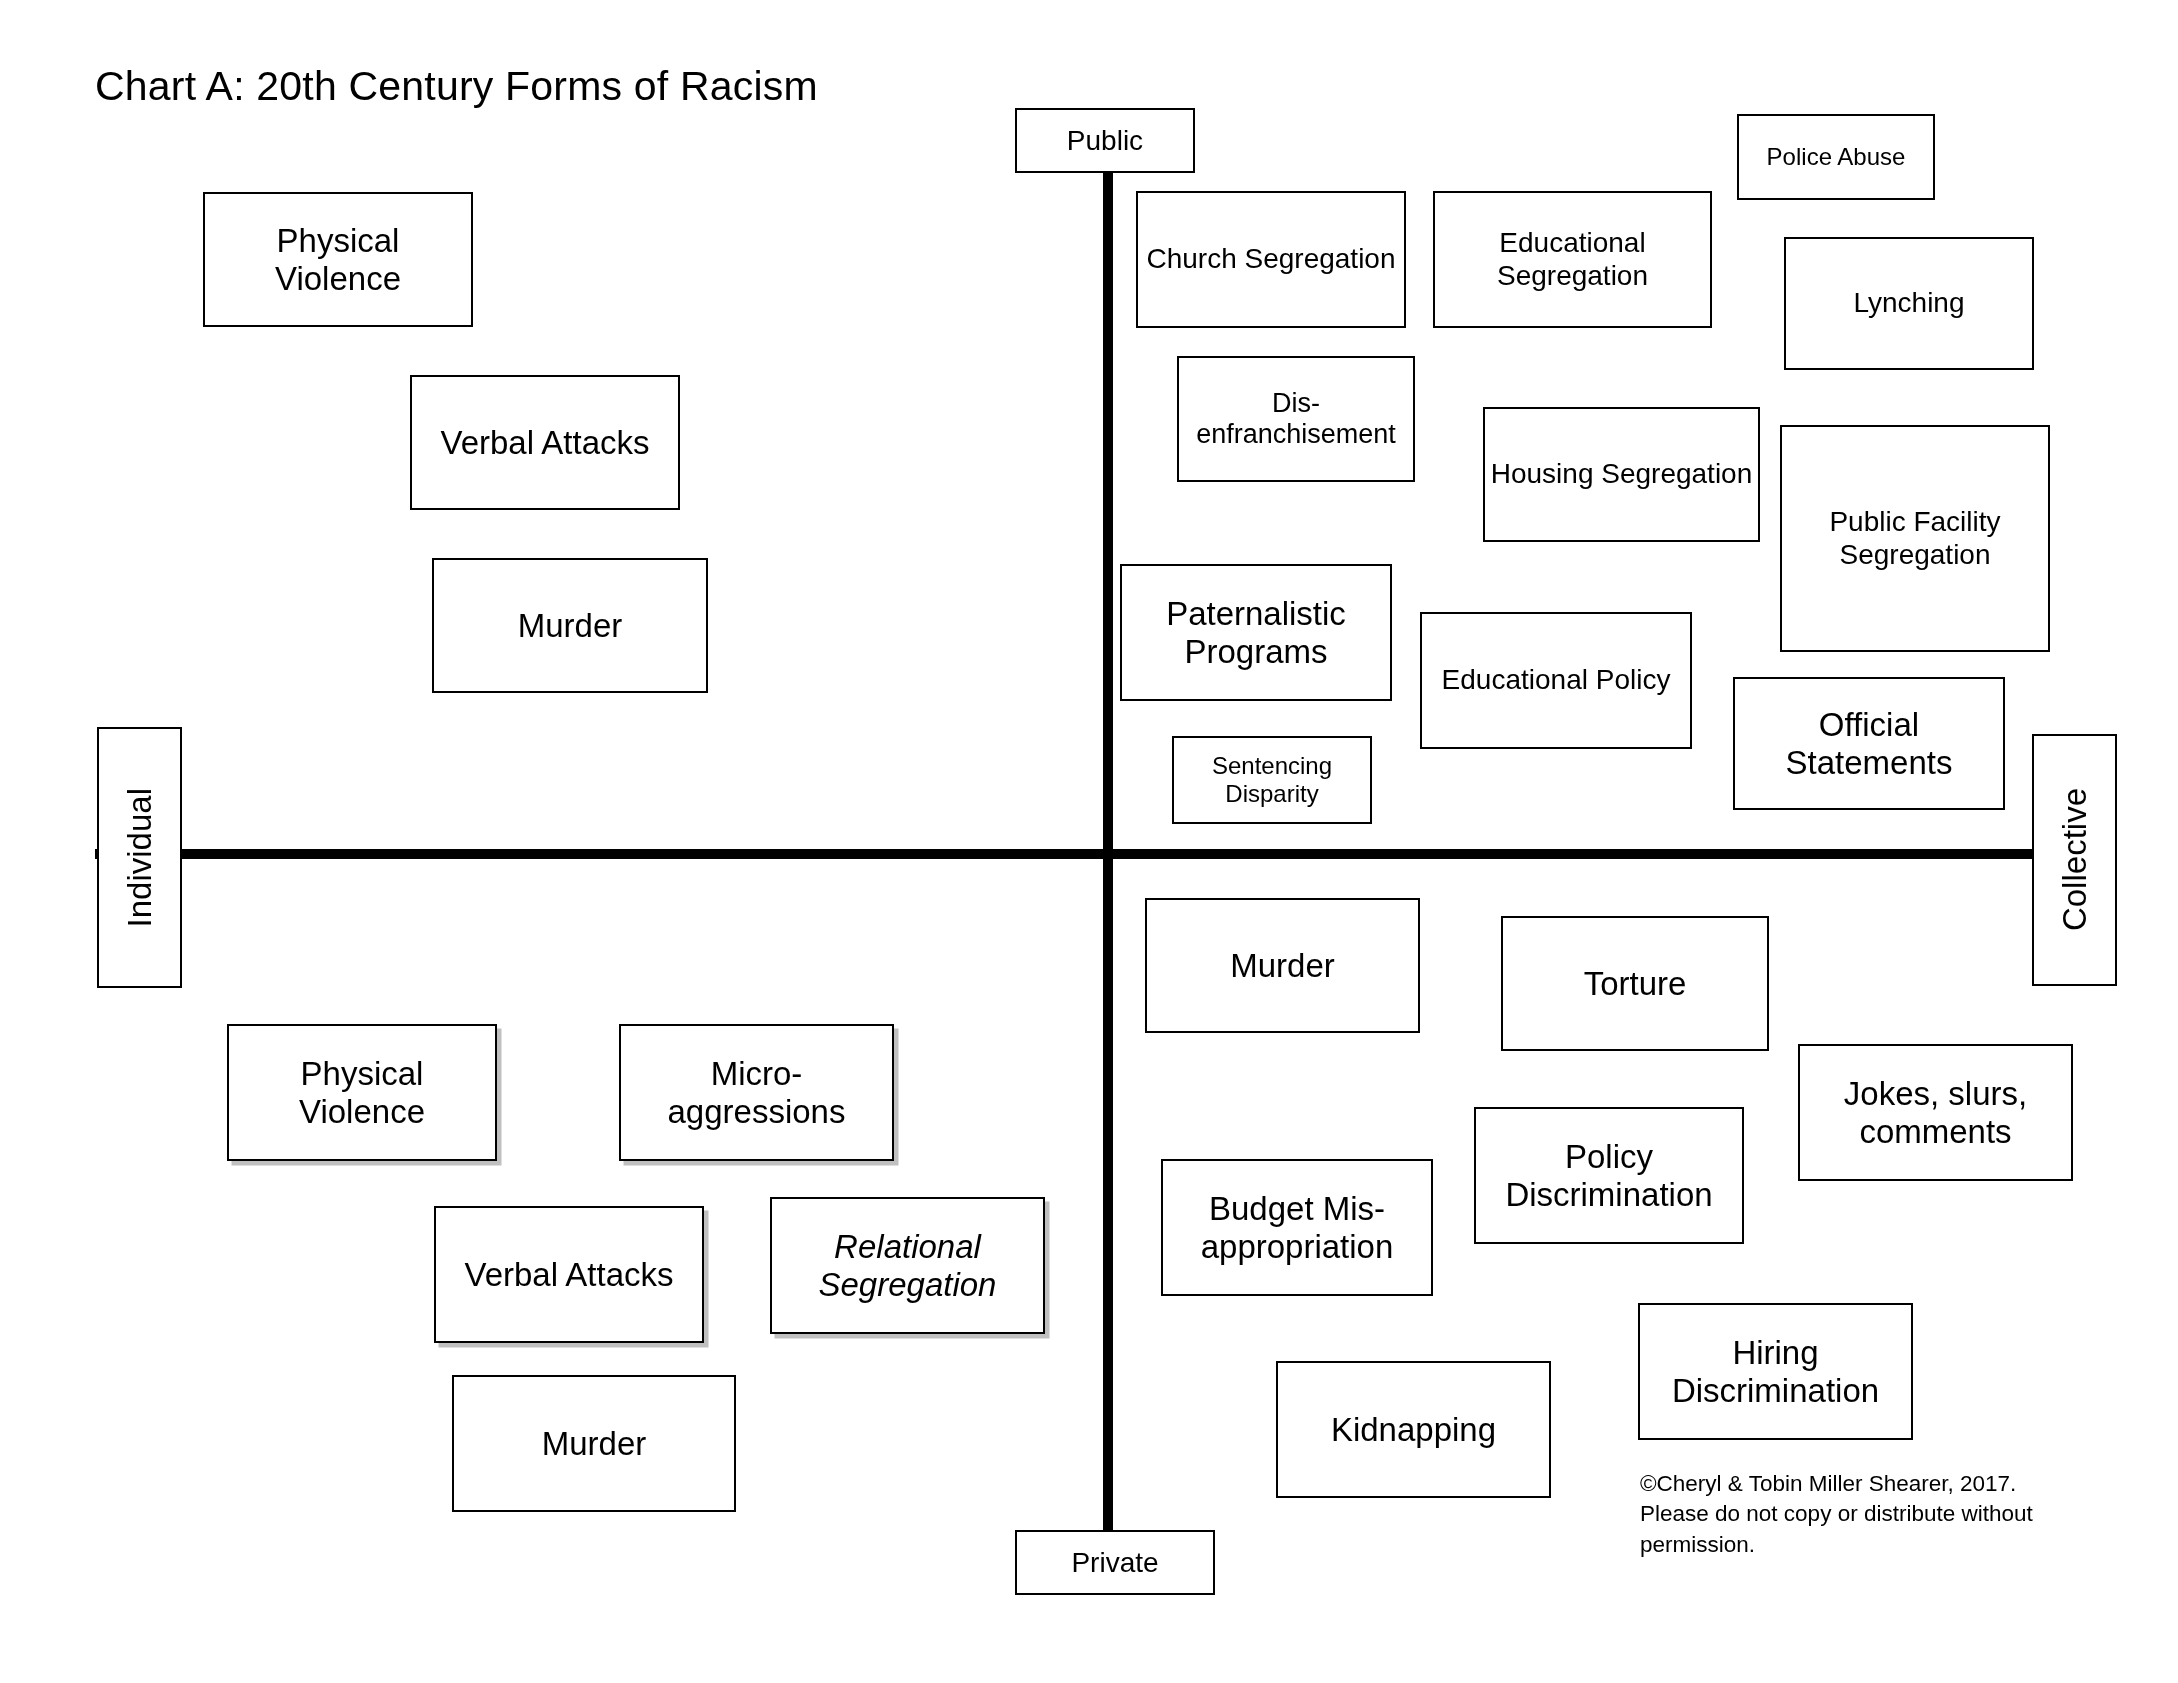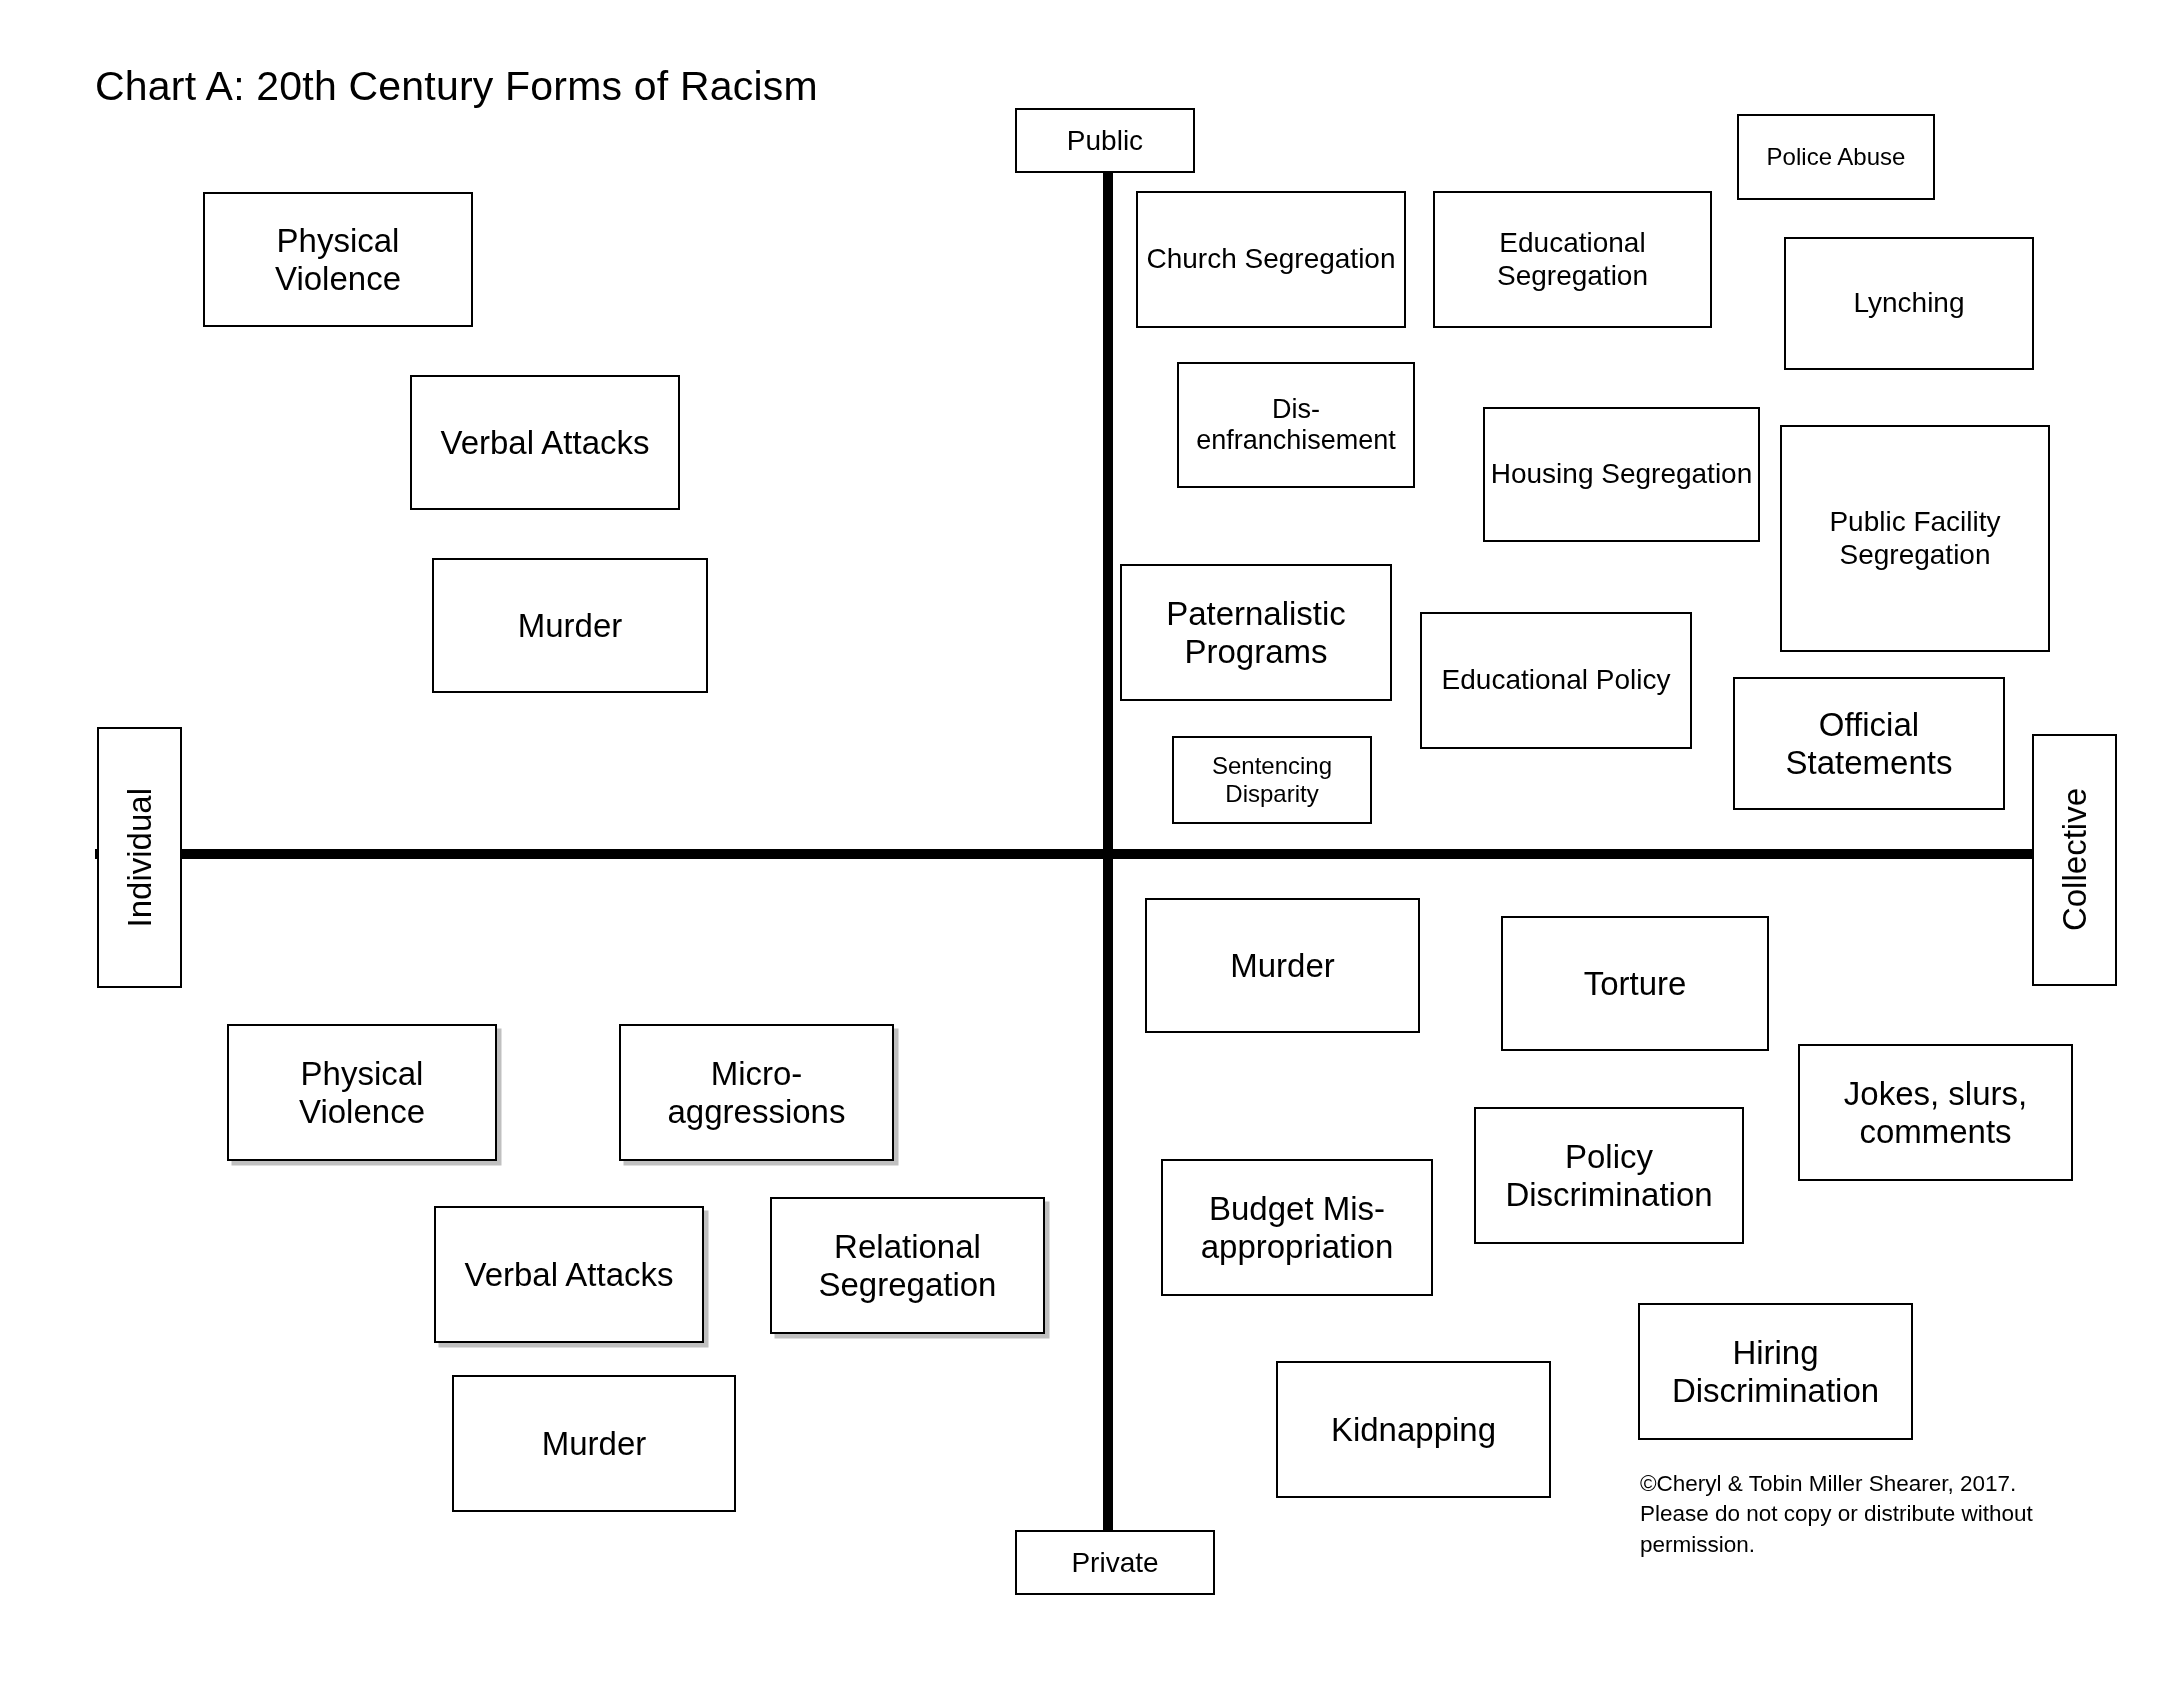--- a/index.html
+++ b/index.html
@@ -132,21 +132,21 @@
   </div>
 
   <div class="node fs-27" style="left:1737px; top:114px; width:198px; height:86px;">
     <span>Police Abuse</span>
   </div>
 
   <div class="node fs-40" style="left:1784px; top:237px; width:250px; height:133px;">
     <span>Lynching</span>
   </div>
 
-  <div class="node fs-30" style="left:1177px; top:356px; width:238px; height:126px;margin-top:6px;">
+  <div class="node fs-30" style="left:1177px; top:356px; width:238px; height:126px;">
     <span>Dis-enfranchisement</span>
   </div>
 
   <div class="node fs-40" style="left:1483px; top:407px; width:277px; height:135px;">
     <span>Housing Segregation</span>
   </div>
 
   <div class="node fs-40" style="left:1780px; top:425px; width:270px; height:227px;">
     <span>Public Facility Segregation</span>
   </div>
@@ -172,21 +172,21 @@
   </div>
 
   <div class="node fs-37 shadow" style="left:619px; top:1024px; width:275px; height:137px;">
     <span>Micro-aggressions</span>
   </div>
 
   <div class="node fs-37 shadow" style="left:434px; top:1206px; width:270px; height:137px;">
     <span>Verbal Attacks</span>
   </div>
 
-  <div class="node fs-37 shadow" style="left:770px; top:1197px; width:275px; height:137px;">
+  <div class="node fs-37 shadow" style="left:770px; top:1197px; width:275px; height:137px;font-style:italic;">
     <span>Relational Segregation</span>
   </div>
 
   <div class="node fs-37" style="left:452px; top:1375px; width:284px; height:137px;">
     <span>Murder</span>
   </div>
 
   <div class="node fs-37" style="left:1145px; top:898px; width:275px; height:135px;">
     <span>Murder</span>
   </div>

